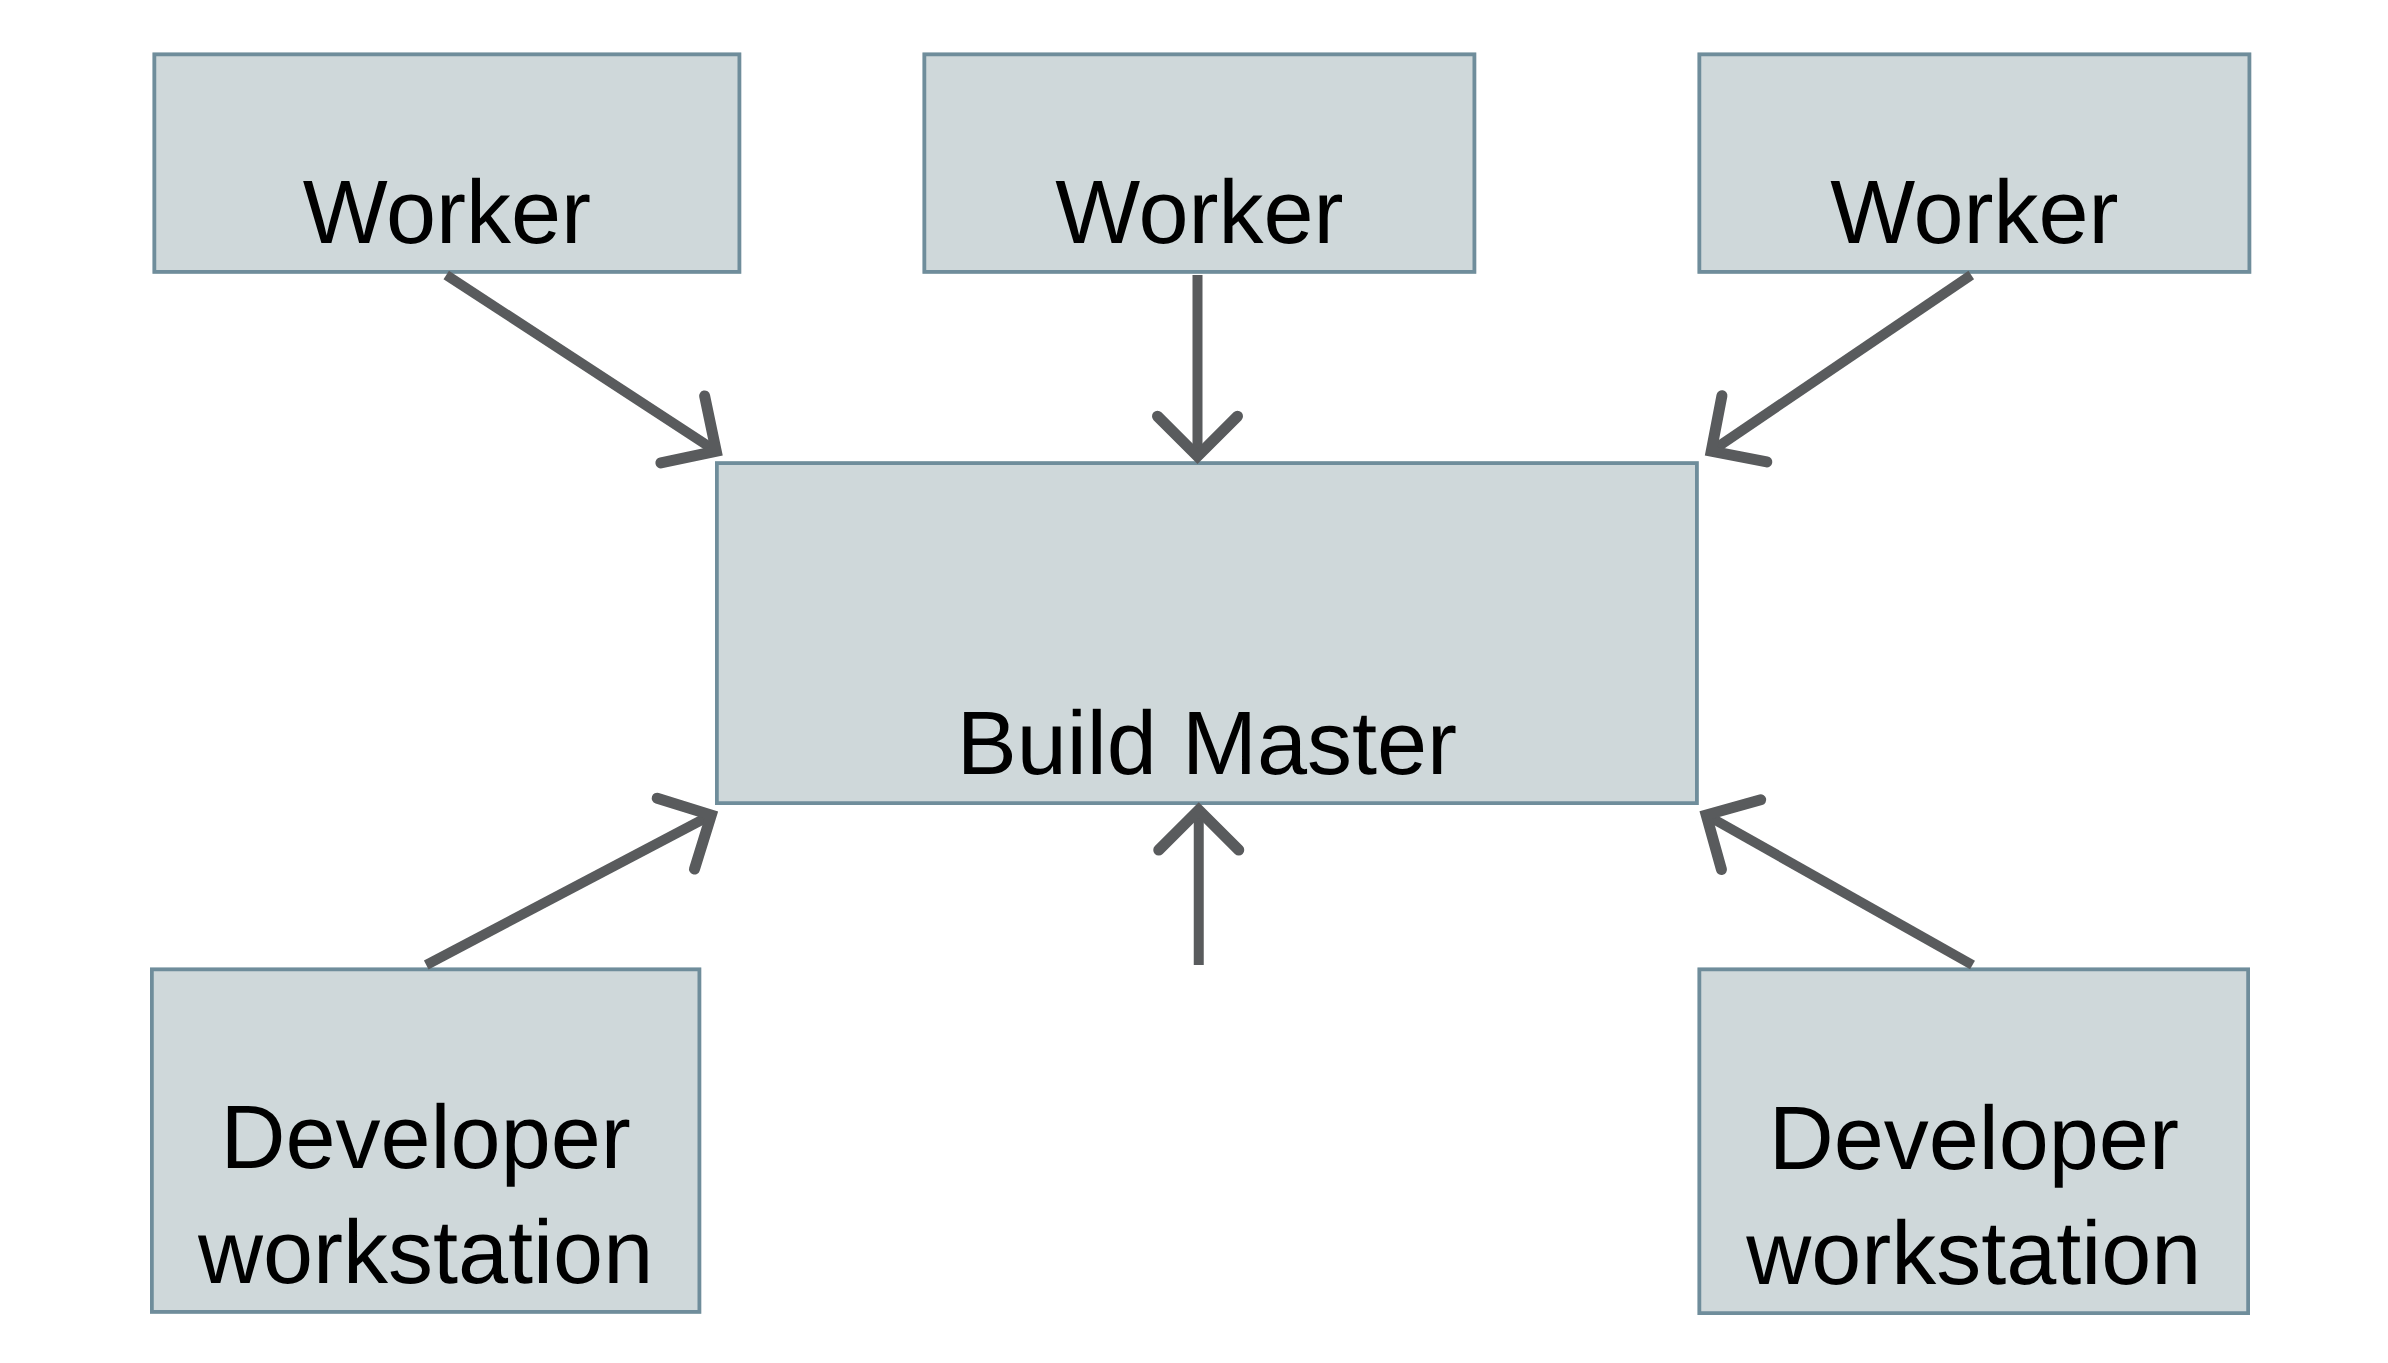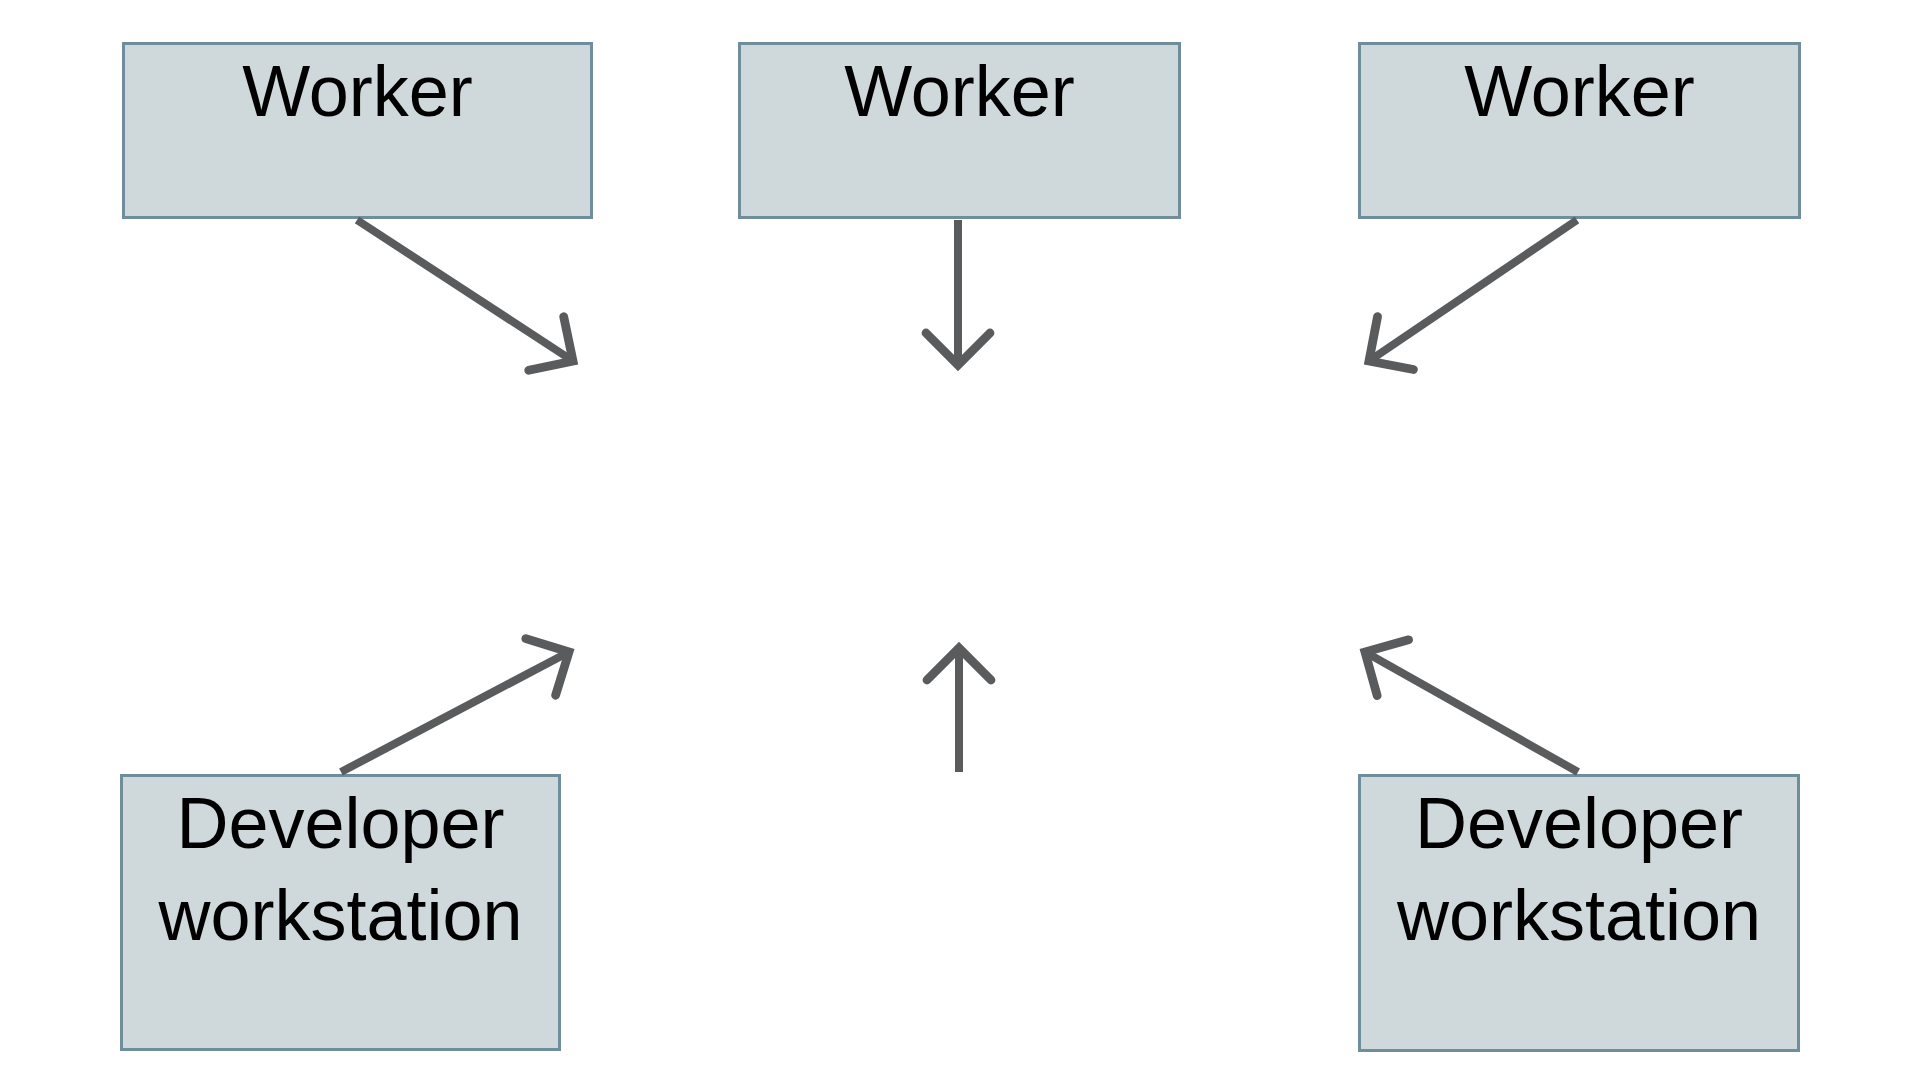--- a/index.html
+++ b/index.html
@@ -20,21 +20,21 @@
     width: 1910px;
     height: 1090px;
     background: var(--background);
     overflow: hidden;
   }
   .node {
     position: absolute;
     background: var(--node-fill);
     border: 3px solid var(--node-border);
     display: flex;
-    align-items: flex-start;
+    align-items: flex-end;
     justify-content: center;
     text-align: center;
     color: var(--text);
     font-size: 72px;
     line-height: 1.28;
     font-weight: 400;
   }
   .node .label { width: 100%; }
   
   .worker-1 { left: 122px; top: 42px;  width: 471px; height: 177px; }
@@ -68,20 +68,23 @@
   <div class="node worker-1">
     <span class="label">Worker</span>
   </div>
   <div class="node worker-2">
     <span class="label">Worker</span>
   </div>
   <div class="node worker-3">
     <span class="label">Worker</span>
   </div>
 
+  <div class="node build-master">
+    <span class="label">Build Master</span>
+  </div>
 
   <div class="node dev-left">
     <span class="label">Developer workstation</span>
   </div>
   <div class="node dev-right">
     <span class="label">Developer workstation</span>
   </div>
 
   <svg class="edges" viewBox="0 0 1910 1090" xmlns="http://www.w3.org/2000/svg">
     <defs>

